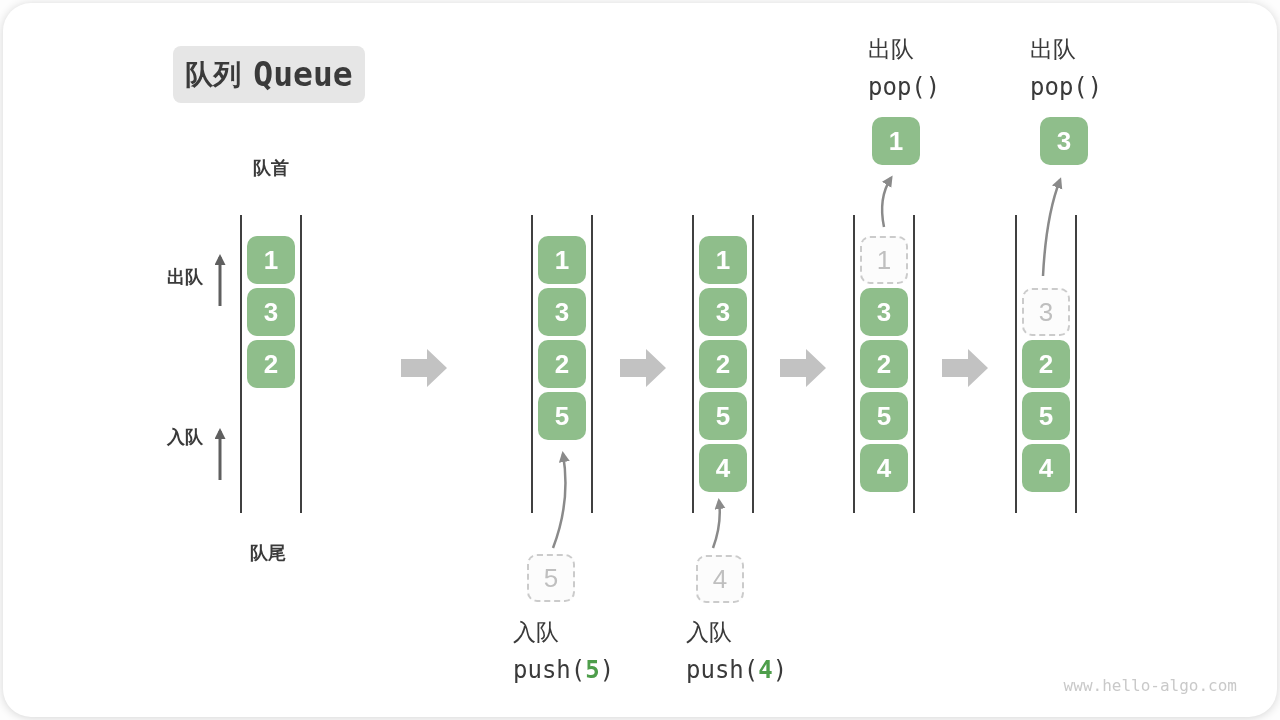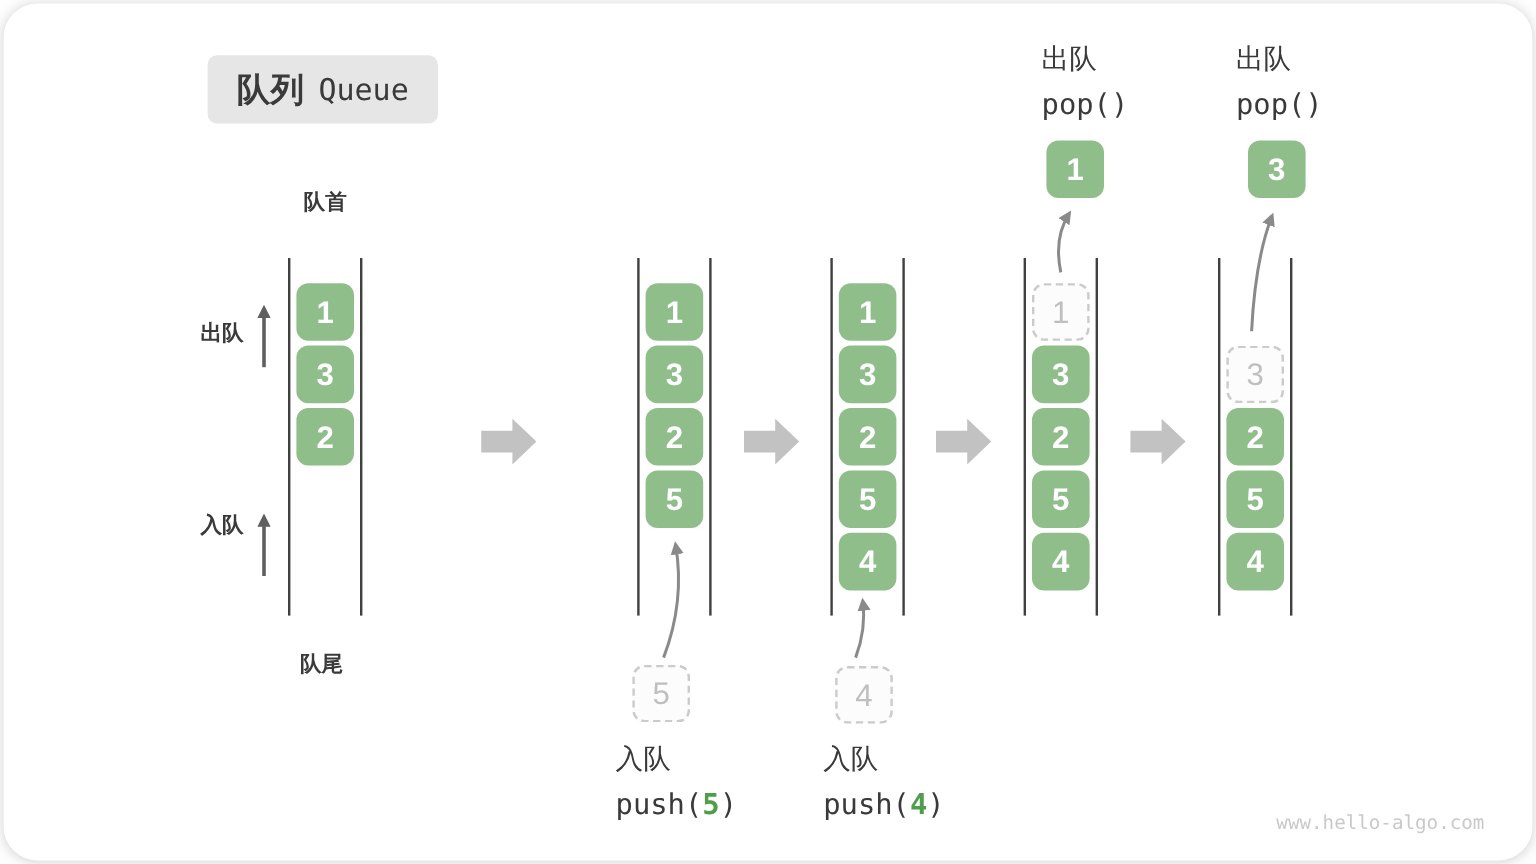--- a/index.html
+++ b/index.html
@@ -8,21 +8,21 @@
     --title-bg:#E6E6E6; --wm:#C9C9C9;
   }
   html,body{margin:0;padding:0;background:#FDFDFD;}
   body{width:1280px;height:720px;font-family:"Liberation Sans",sans-serif;}
   .card{position:absolute;left:3px;top:3px;width:1274px;height:714px;background:#FFFFFF;
         border-radius:28px;box-shadow:0 1px 10px rgba(0,0,0,0.16);overflow:hidden;}
   .overlay{position:absolute;left:0;top:0;pointer-events:none;}
   .title-box{position:absolute;left:170px;top:43px;width:192px;height:57px;background:var(--title-bg);
         border-radius:8px;display:flex;align-items:center;justify-content:center;gap:12px;}
   .title-zh{font-size:28px;font-weight:700;color:var(--text-dark);}
-  .title-en{font-family:"DejaVu Sans Mono",monospace;font-size:25px;color:var(--text-dark);}
+  .title-en{font-family:"DejaVu Sans Mono",monospace;font-size:33px;color:var(--text-dark);font-weight:bold;}
   .lbl{position:absolute;color:var(--text-dark);font-weight:700;font-size:18px;line-height:1.1;}
   .lbl-front{left:218px;top:156px;width:100px;text-align:center;}
   .lbl-rear{left:215px;top:541px;width:100px;text-align:center;}
   .lbl-side-dequeue{left:116px;top:265px;width:84px;text-align:right;}
   .lbl-side-enqueue{left:116px;top:425px;width:84px;text-align:right;}
   .op{position:absolute;}
   .op-label{font-size:23px;color:var(--text-dark);font-weight:500;line-height:1.2;}
   .op-code{font-family:"DejaVu Sans Mono",monospace;font-size:24px;color:var(--text-dark);margin-top:9px;line-height:1.2;}
   .op-code .arg{color:var(--arg-green);font-weight:700;}
   .op-push5{left:510px;top:616px;}

